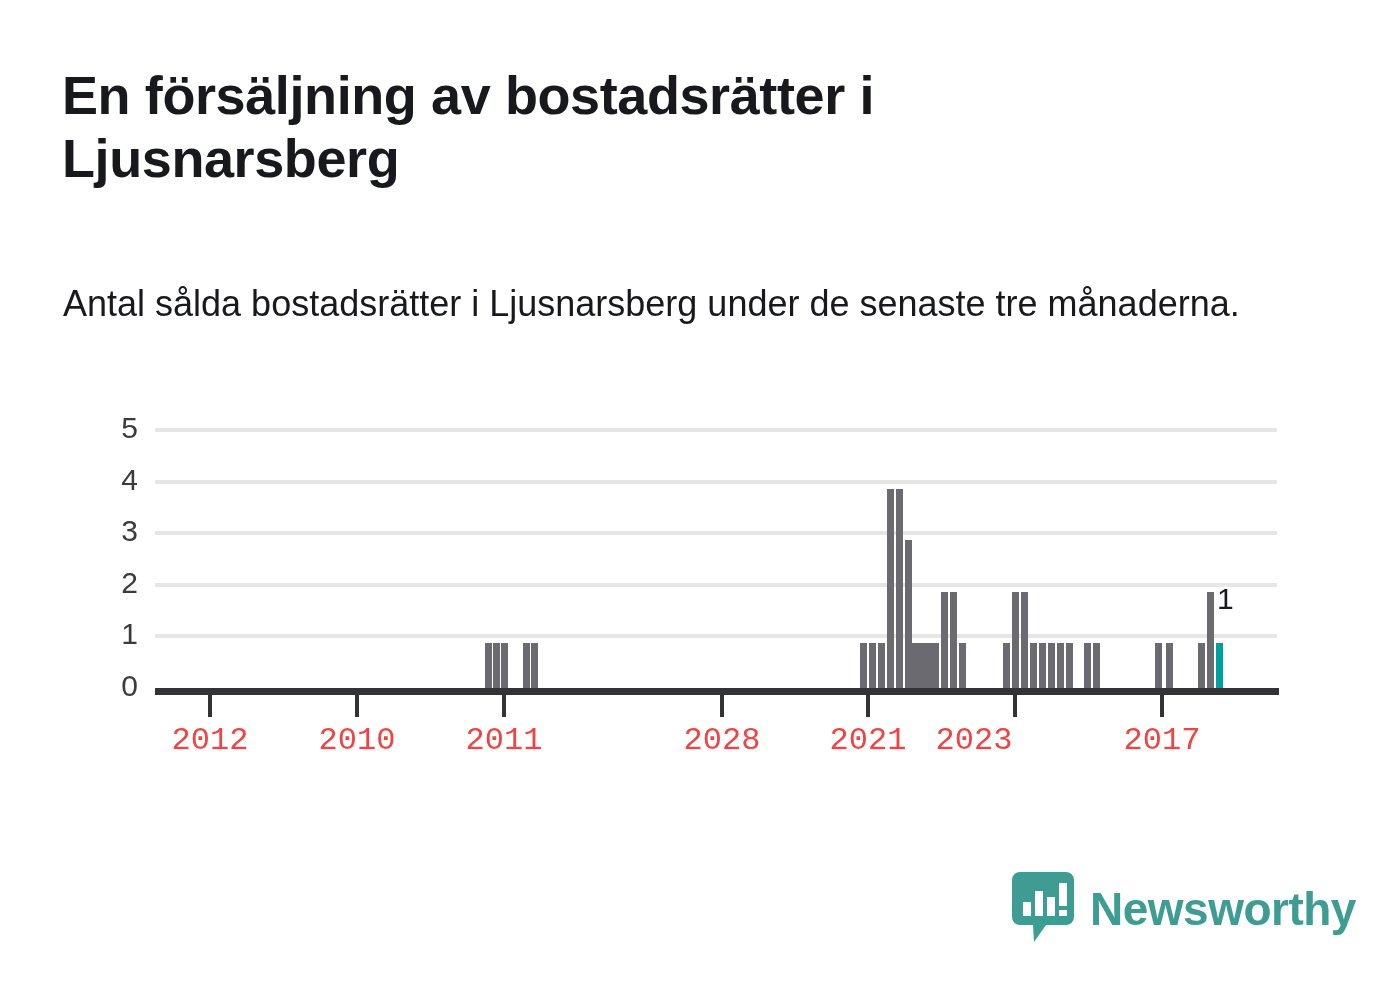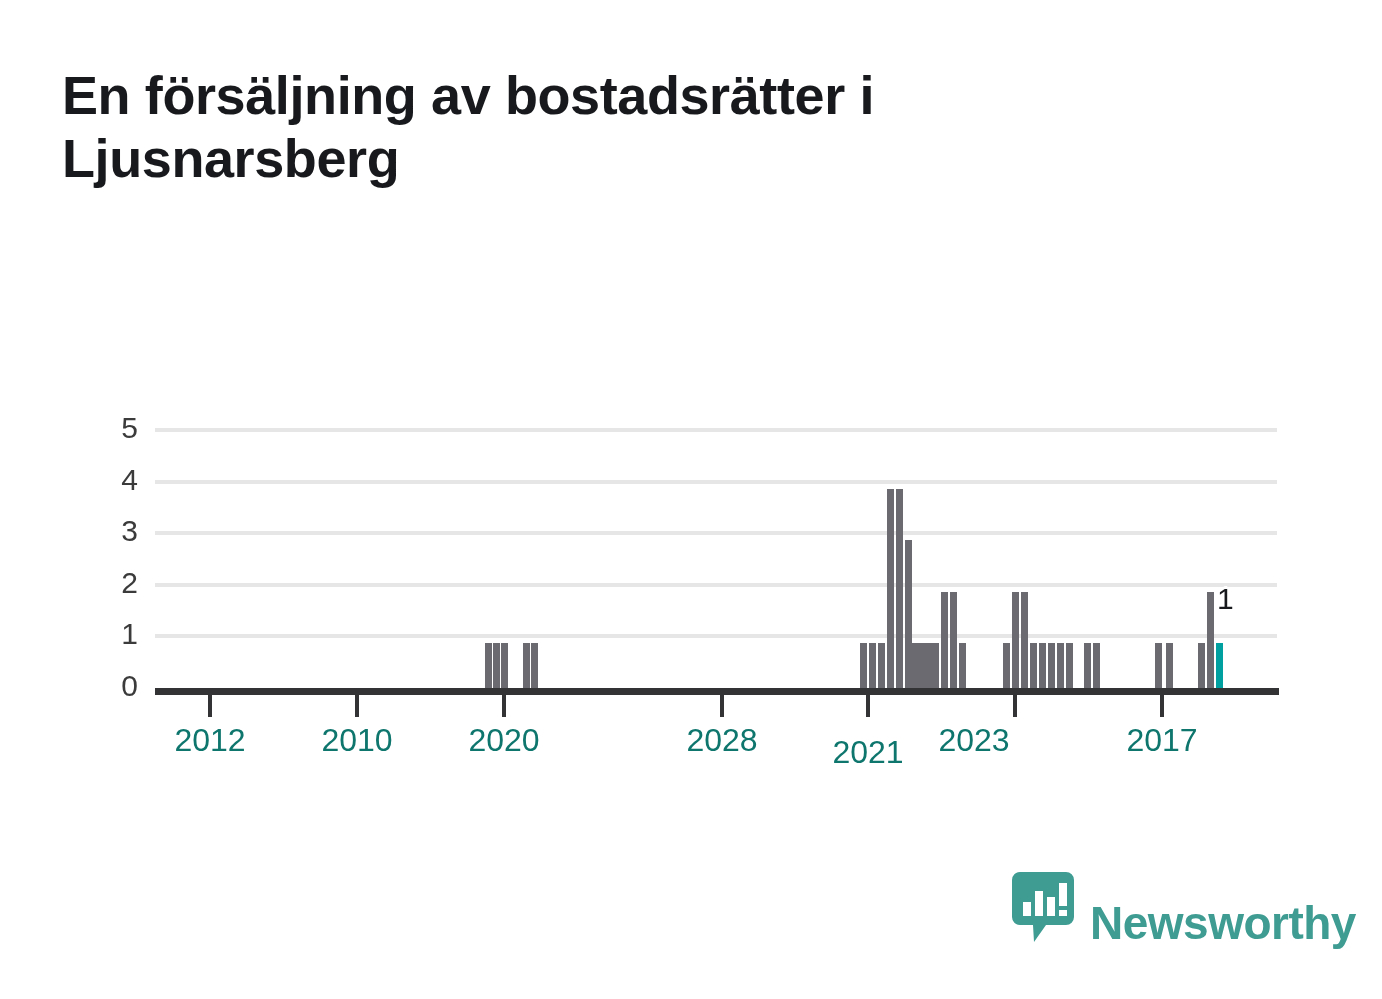--- a/index.html
+++ b/index.html
@@ -112,62 +112,64 @@
     top: 265px;
     width: 4px;
     height: 22px;
     background: #333336;
   }
 
   .x-tick-label {
     position: absolute;
     top: 292px;
     font-size: 32px;
-    color: #0f766e;
+    color: #ef4444;
     transform: translateX(-50%);
     white-space: nowrap;
+    font-family: Liberation Mono, monospace;
   }
 
   .bar-value-label {
     position: absolute;
     font-size: 30px;
     font-weight: 400;
     color: #17191C;
     text-shadow:
       2px 0 0 #fff, -2px 0 0 #fff, 0 2px 0 #fff, 0 -2px 0 #fff,
       2px 2px 0 #fff, -2px -2px 0 #fff, 2px -2px 0 #fff, -2px 2px 0 #fff,
       3px 0 0 #fff, -3px 0 0 #fff, 0 3px 0 #fff, 0 -3px 0 #fff;
     white-space: nowrap;
   }
 
   
   #logo {
     position: absolute;
     left: 1012px;
     top: 872px;
     display: flex;
-    align-items: flex-end;
+    align-items: center;
     gap: 16px;
   }
   #logo-mark { display: block; }
   #logo-text {
     font-size: 46px;
     font-weight: 700;
     color: #3E9C93;
     letter-spacing: -0.5px;
     line-height: 1;
   }
 </style>
 </head>
 <body>
 
 <div id="page">
 
   <div id="headline">En försäljning av bostadsrätter i Ljusnarsberg</div>
 
+  <div id="subtitle">Antal sålda bostadsrätter i Ljusnarsberg under de senaste tre månaderna.</div>
 
   <div id="chart">
     <div id="y-axis">
         <div class="y-tick-label" style="top: 241px;">0</div>
         <div class="y-tick-label" style="top: 189.4px;">1</div>
         <div class="y-tick-label" style="top: 137.8px;">2</div>
         <div class="y-tick-label" style="top: 86.2px;">3</div>
         <div class="y-tick-label" style="top: 34.6px;">4</div>
         <div class="y-tick-label" style="top: -17px;">5</div>
       </div>
@@ -213,25 +215,25 @@
         <div class="bar bar-normal" style="left: 1052px; width: 7px; height: 103.2px;"></div>
         <div class="bar bar-highlight" style="left: 1061px; width: 7px; height: 51.6px;"></div>
         <div class="bar-value-label" style="left: 1062px; top: 152.4px;">1</div>
       </div>
     <div id="baseline"></div>
   <div class="x-tick" style="left: 208px;"></div>
       <div class="x-tick-label" style="left: 210px;">2012</div>
       <div class="x-tick" style="left: 355px;"></div>
       <div class="x-tick-label" style="left: 357px;">2010</div>
       <div class="x-tick" style="left: 502px;"></div>
-      <div class="x-tick-label" style="left: 504px;">2020</div>
+      <div class="x-tick-label" style="left: 504px;">2011</div>
       <div class="x-tick" style="left: 720px;"></div>
       <div class="x-tick-label" style="left: 722px;">2028</div>
       <div class="x-tick" style="left: 866px;"></div>
-      <div class="x-tick-label" style="left: 868px; margin-top: 12px;">2021</div>
+      <div class="x-tick-label" style="left: 868px;">2021</div>
       <div class="x-tick" style="left: 1013px;"></div>
       <div class="x-tick-label" style="left: 974px;">2023</div>
       <div class="x-tick" style="left: 1160px;"></div>
       <div class="x-tick-label" style="left: 1162px;">2017</div>
     </div>
 
   <div id="logo">
     <span id="logo-mark">
       <svg width="62" height="70" viewBox="0 0 62 70" xmlns="http://www.w3.org/2000/svg">
         <path d="M8 0 H54 A8 8 0 0 1 62 8 V45 A8 8 0 0 1 54 53 H34 L22 70 L21 53 H8 A8 8 0 0 1 0 45 V8 A8 8 0 0 1 8 0 Z" fill="#3E9C93"></path>

